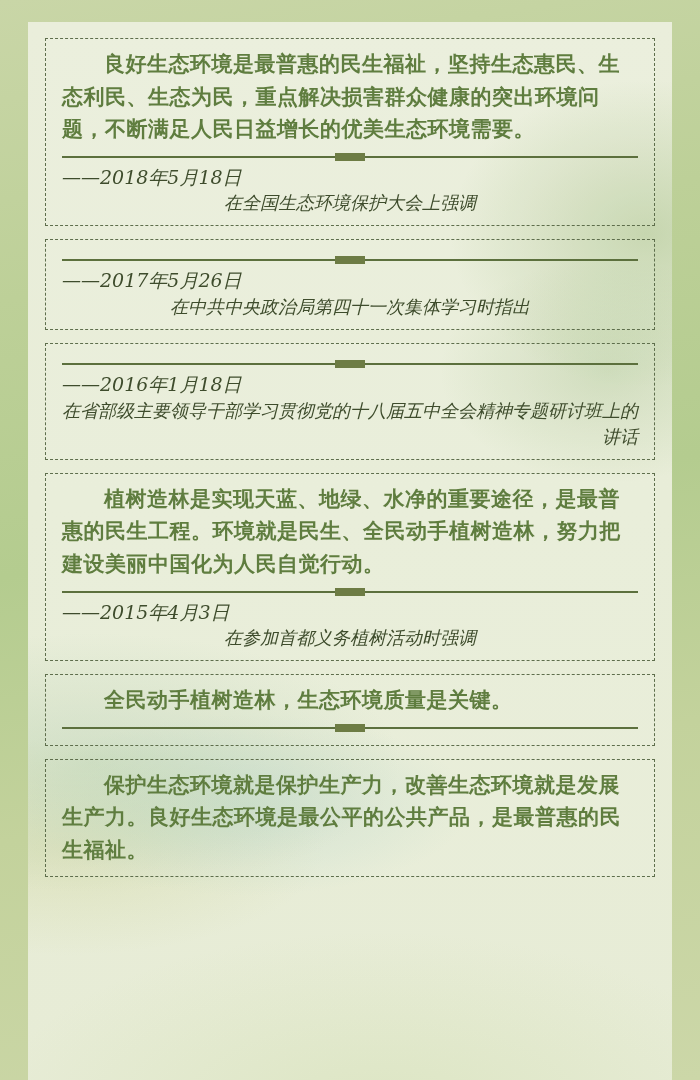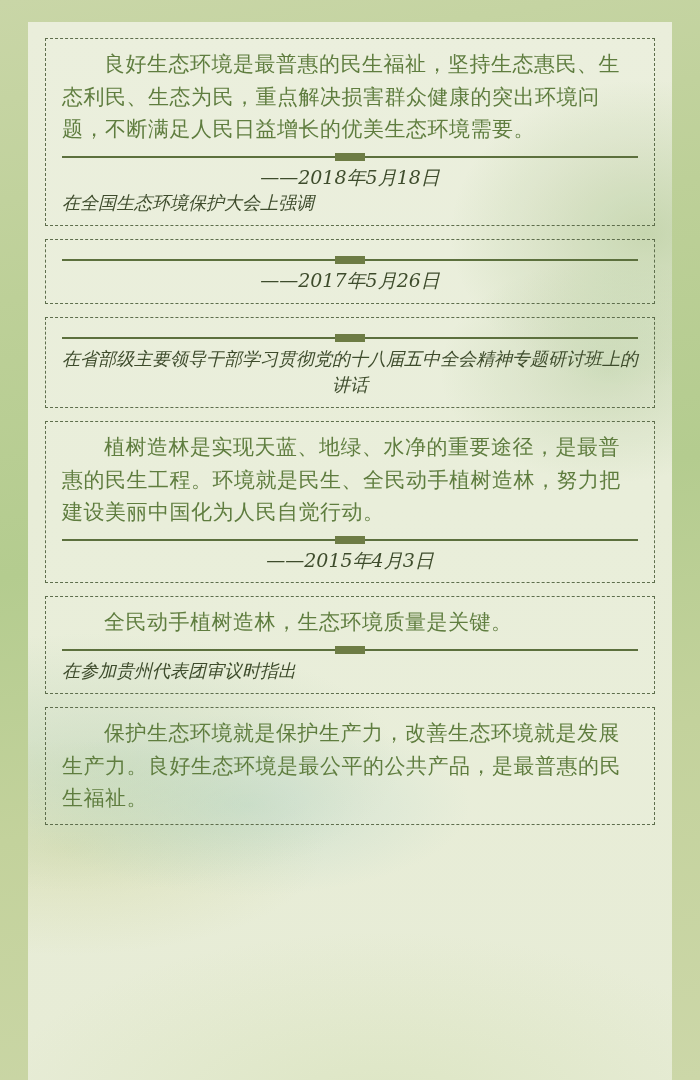--- a/index.html
+++ b/index.html
@@ -23,46 +23,46 @@
     padding:16px 17px 0 17px;
   }
   .card {
     border:1px dashed #5e6e4c;
     padding:9px 16px 9px 16px;
     margin-bottom:13px;
     background:rgba(255,255,255,0.06);
   }
   .quote {
     color:#5f7d3f;
-    font-weight:normal;
+    font-weight:bold;
     font-size:21px;
     line-height:1.55;
     text-indent:2em;
     letter-spacing:0.5px;
   }
   .divider { position:relative; height:8px; margin:7px 0 4px 0; }
   .divider-line { position:absolute; top:3px; left:0; right:0; height:2px; background:#5c703d; }
   .divider-tick { position:absolute; top:0; left:50%; transform:translateX(-50%); width:30px; height:8px; background:#6d7c44; }
   .attribution-date {
-    text-align:center;
+    text-align:left;
     color:#3e4c2c;
     font-family:"DejaVu Serif", serif;
     font-style:italic;
     font-size:19px;
     line-height:1.35;
   }
   .attribution-occasion {
-    text-align:left;
+    text-align:center;
     color:#3e4c2c;
     font-family:"DejaVu Serif", serif;
     font-style:italic;
     font-size:18px;
     line-height:1.45;
   }
-  .attribution-occasion.align-left { text-align:center;font-style:italic; }
+  .attribution-occasion.align-left { text-align:right;font-style:italic; }
 </style>
 </head>
 <body>
 
 <div class="panel">
 
   <div class="card">
     <p class="quote">良好生态环境是最普惠的民生福祉，坚持生态惠民、生态利民、生态为民，重点解决损害群众健康的突出环境问题，不断满足人民日益增长的优美生态环境需要。</p>
     <div class="divider">
       <div class="divider-line"></div>
@@ -71,46 +71,48 @@
     <p class="attribution-date">——2018年5月18日</p>
     <p class="attribution-occasion">在全国生态环境保护大会上强调</p>
   </div>
 
   <div class="card">
     <div class="divider">
       <div class="divider-line"></div>
       <div class="divider-tick"></div>
     </div>
     <p class="attribution-date">——2017年5月26日</p>
+    <p class="attribution-occasion">在中共中央政治局第四十一次集体学习时指出</p>
   </div>
 
   <div class="card">
     <div class="divider">
       <div class="divider-line"></div>
       <div class="divider-tick"></div>
     </div>
+    <p class="attribution-date">——2016年1月18日</p>
     <p class="attribution-occasion align-left">在省部级主要领导干部学习贯彻党的十八届五中全会精神专题研讨班上的讲话</p>
   </div>
 
   <div class="card">
     <p class="quote">植树造林是实现天蓝、地绿、水净的重要途径，是最普惠的民生工程。环境就是民生、全民动手植树造林，努力把建设美丽中国化为人民自觉行动。</p>
     <div class="divider">
       <div class="divider-line"></div>
       <div class="divider-tick"></div>
     </div>
     <p class="attribution-date">——2015年4月3日</p>
+    <p class="attribution-occasion">在参加首都义务植树活动时强调</p>
   </div>
 
   <div class="card">
     <p class="quote">全民动手植树造林，生态环境质量是关键。</p>
     <div class="divider">
       <div class="divider-line"></div>
       <div class="divider-tick"></div>
     </div>
-    <p class="attribution-occasion">在参加贵州代表团审议时指出</p>
   </div>
 
   <div class="card">
     <p class="quote">保护生态环境就是保护生产力，改善生态环境就是发展生产力。良好生态环境是最公平的公共产品，是最普惠的民生福祉。</p>
 
   </div>
 
 </div>
 
 </body></html>

